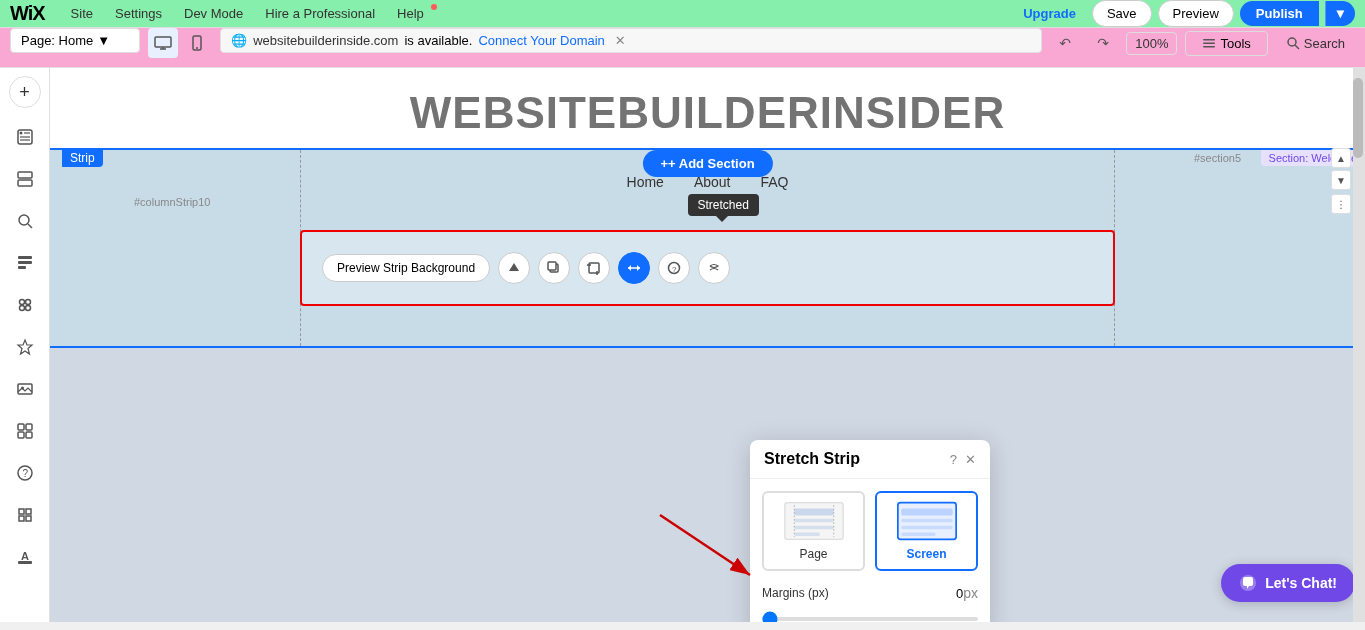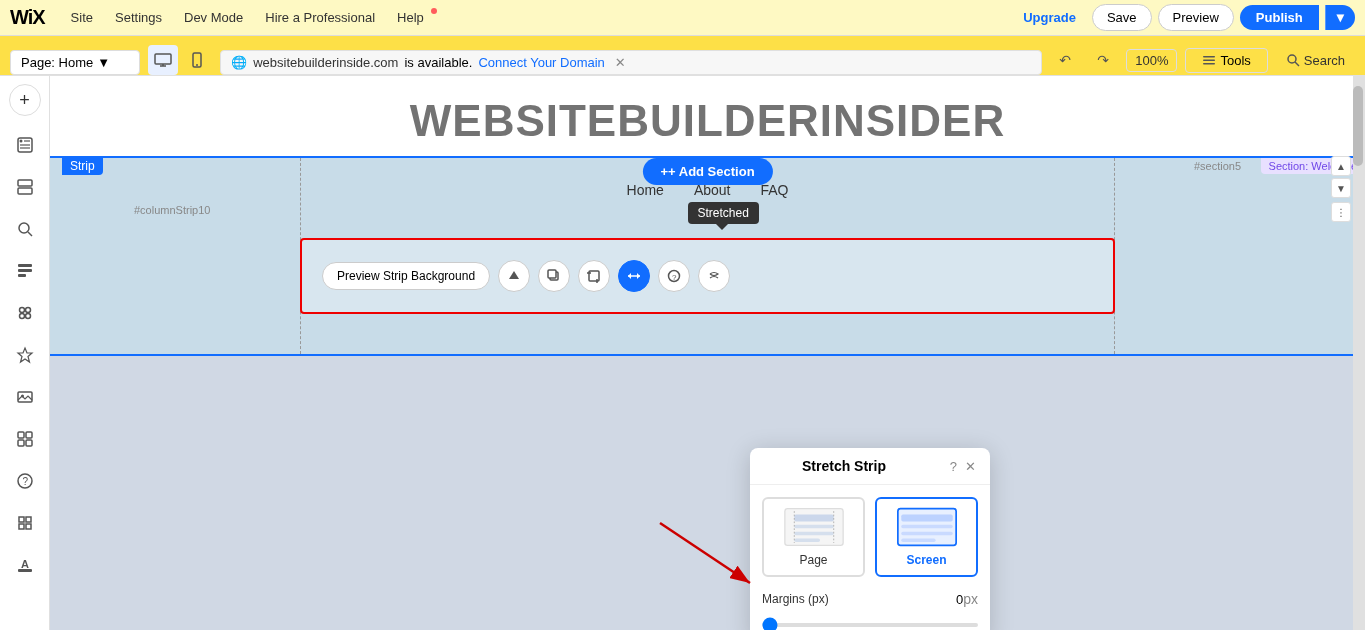--- a/index.html
+++ b/index.html
@@ -1,37 +1,37 @@
 <!DOCTYPE html>
 <html><head>
   <meta charset="utf-8">
   <style>
     * { box-sizing: border-box; margin: 0; padding: 0; }
     body { font-family: 'Helvetica Neue', Arial, sans-serif; font-size: 13px; background: #f0f0f0; overflow: hidden; width: 1365px; height: 630px; }
 
     
     .top-bar {
-      display: flex; align-items: center; height: 36px; background: #fef9c3;
+      display: flex; align-items: center; height: 28px; background: #86efac;
       border-bottom: 1px solid #ddd; padding: 0 10px; gap: 8px; position: relative; z-index: 100;
     }
     .wix-logo { font-weight: 900; font-size: 20px; color: #000; letter-spacing: -1px; margin-right: 8px; }
     .top-bar-nav { display: flex; gap: 2px; }
     .top-bar-nav span { padding: 4px 10px; cursor: pointer; color: #333; font-size: 13px; border-radius: 4px; }
     .help-dot { position: relative; display: inline-block; }
     .help-dot::after { content: ''; position: absolute; top: 2px; right: -3px; width: 6px; height: 6px; background: #ff5c5c; border-radius: 50%; }
     .top-bar-right { margin-left: auto; display: flex; align-items: center; gap: 6px; }
     .btn-upgrade { color: #116dff; font-weight: 600; cursor: pointer; padding: 4px 10px; }
     .btn-save { padding: 5px 14px; border: 1px solid #ccc; border-radius: 18px; background: #fff; cursor: pointer; font-size: 13px; }
     .btn-preview { padding: 5px 14px; border: 1px solid #ccc; border-radius: 18px; background: #fff; cursor: pointer; font-size: 13px; }
     .btn-publish { padding: 5px 16px; background: #116dff; color: #fff; border-radius: 18px 0 0 18px; border: none; cursor: pointer; font-size: 13px; font-weight: 600; }
     .btn-publish-arrow { padding: 5px 8px; background: #116dff; color: #fff; border-radius: 0 18px 18px 0; border: none; border-left: 1px solid rgba(255,255,255,0.3); cursor: pointer; }
 
     
     .address-bar {
-      display: flex; align-items: flex-end; height: 40px; background: #fde047;
+      display: flex; align-items: flex-start; height: 40px; background: #f9a8d4;
       border-bottom: 1px solid #e0e0e0; padding: 0 10px; gap: 8px; z-index: 99;
     }
     .page-selector { display: flex; align-items: center; gap: 4px; padding: 4px 10px; border: 1px solid #ddd; border-radius: 4px; background: #fff; cursor: pointer; font-size: 13px; min-width: 130px; }
     .device-icons { display: flex; gap: 4px; }
     .device-btn { width: 30px; height: 30px; display: flex; align-items: center; justify-content: center; border-radius: 4px; cursor: pointer; border: none; background: transparent; }
     .device-btn.active { background: #e8f0ff; }
     .url-bar { flex: 1; display: flex; align-items: center; background: #f7f7f7; border: 1px solid #e0e0e0; border-radius: 4px; padding: 4px 10px; gap: 6px; font-size: 13px; }
     .url-globe { color: #888; }
     .url-text { color: #333; }
     .url-available { color: #116dff; cursor: pointer; }
@@ -109,21 +109,21 @@
 
     
     .stretch-dialog {
       position: absolute; top: 290px; left: 700px; width: 240px;
       background: #fff; border-radius: 8px; box-shadow: 0 4px 24px rgba(0,0,0,0.18); z-index: 200;
     }
     .dialog-header {
       display: flex; align-items: center; justify-content: space-between;
       padding: 10px 14px; border-bottom: 1px solid #eee;
     }
-    .dialog-title { font-size: 14px; font-weight: 600; margin-left: 38px; }
+    .dialog-title { font-size: 16px; font-weight: 600; }
     .dialog-header-icons { display: flex; gap: 8px; color: #888; cursor: pointer; }
     .dialog-body { padding: 12px; }
     .stretch-options { display: flex; gap: 10px; margin-bottom: 14px; }
     .stretch-option {
       flex: 1; border: 2px solid #ddd; border-radius: 6px; padding: 8px;
       display: flex; flex-direction: column; align-items: center; gap: 6px; cursor: pointer;
     }
     .stretch-option.selected { border-color: #116dff; }
     .stretch-option-label { font-size: 12px; color: #333; }
     .stretch-option.selected .stretch-option-label { color: #116dff; font-weight: 600; }
@@ -438,20 +438,27 @@
         <defs>
           <marker id="arrowhead" markerWidth="8" markerHeight="6" refX="8" refY="3" orient="auto">
             <polygon points="0 0, 8 3, 0 6" fill="#cc0000"></polygon>
           </marker>
         </defs>
         <line x1="10" y1="10" x2="100" y2="70" stroke="#cc0000" stroke-width="2.5" marker-end="url(#arrowhead)"></line>
       </svg>
 
     </div>
 
+    <div class="chat-btn">
+      <svg width="18" height="18" viewBox="0 0 18 18">
+        <circle cx="9" cy="9" r="8" fill="rgba(255,255,255,0.3)"></circle>
+        <path d="M4 5 Q4 3 6 3 L12 3 Q14 3 14 5 L14 10 Q14 12 12 12 L10 12 L8 15 L8 12 L6 12 Q4 12 4 10 Z" fill="white"></path>
+      </svg>
+      <span>Let's Chat!</span>
+    </div>
 
     <div class="scroll-arrows" style="position: absolute; right: 14px; top: 80px;">
       <div class="scroll-arrow">▲</div>
       <div class="scroll-arrow">▼</div>
       <div class="more-btn">⋮</div>
     </div>
 
     <div style="position: absolute; right: 0; top: 0; bottom: 0; width: 12px; background: #e0e0e0;">
       <div class="scrollbar-thumb"></div>
     </div>

